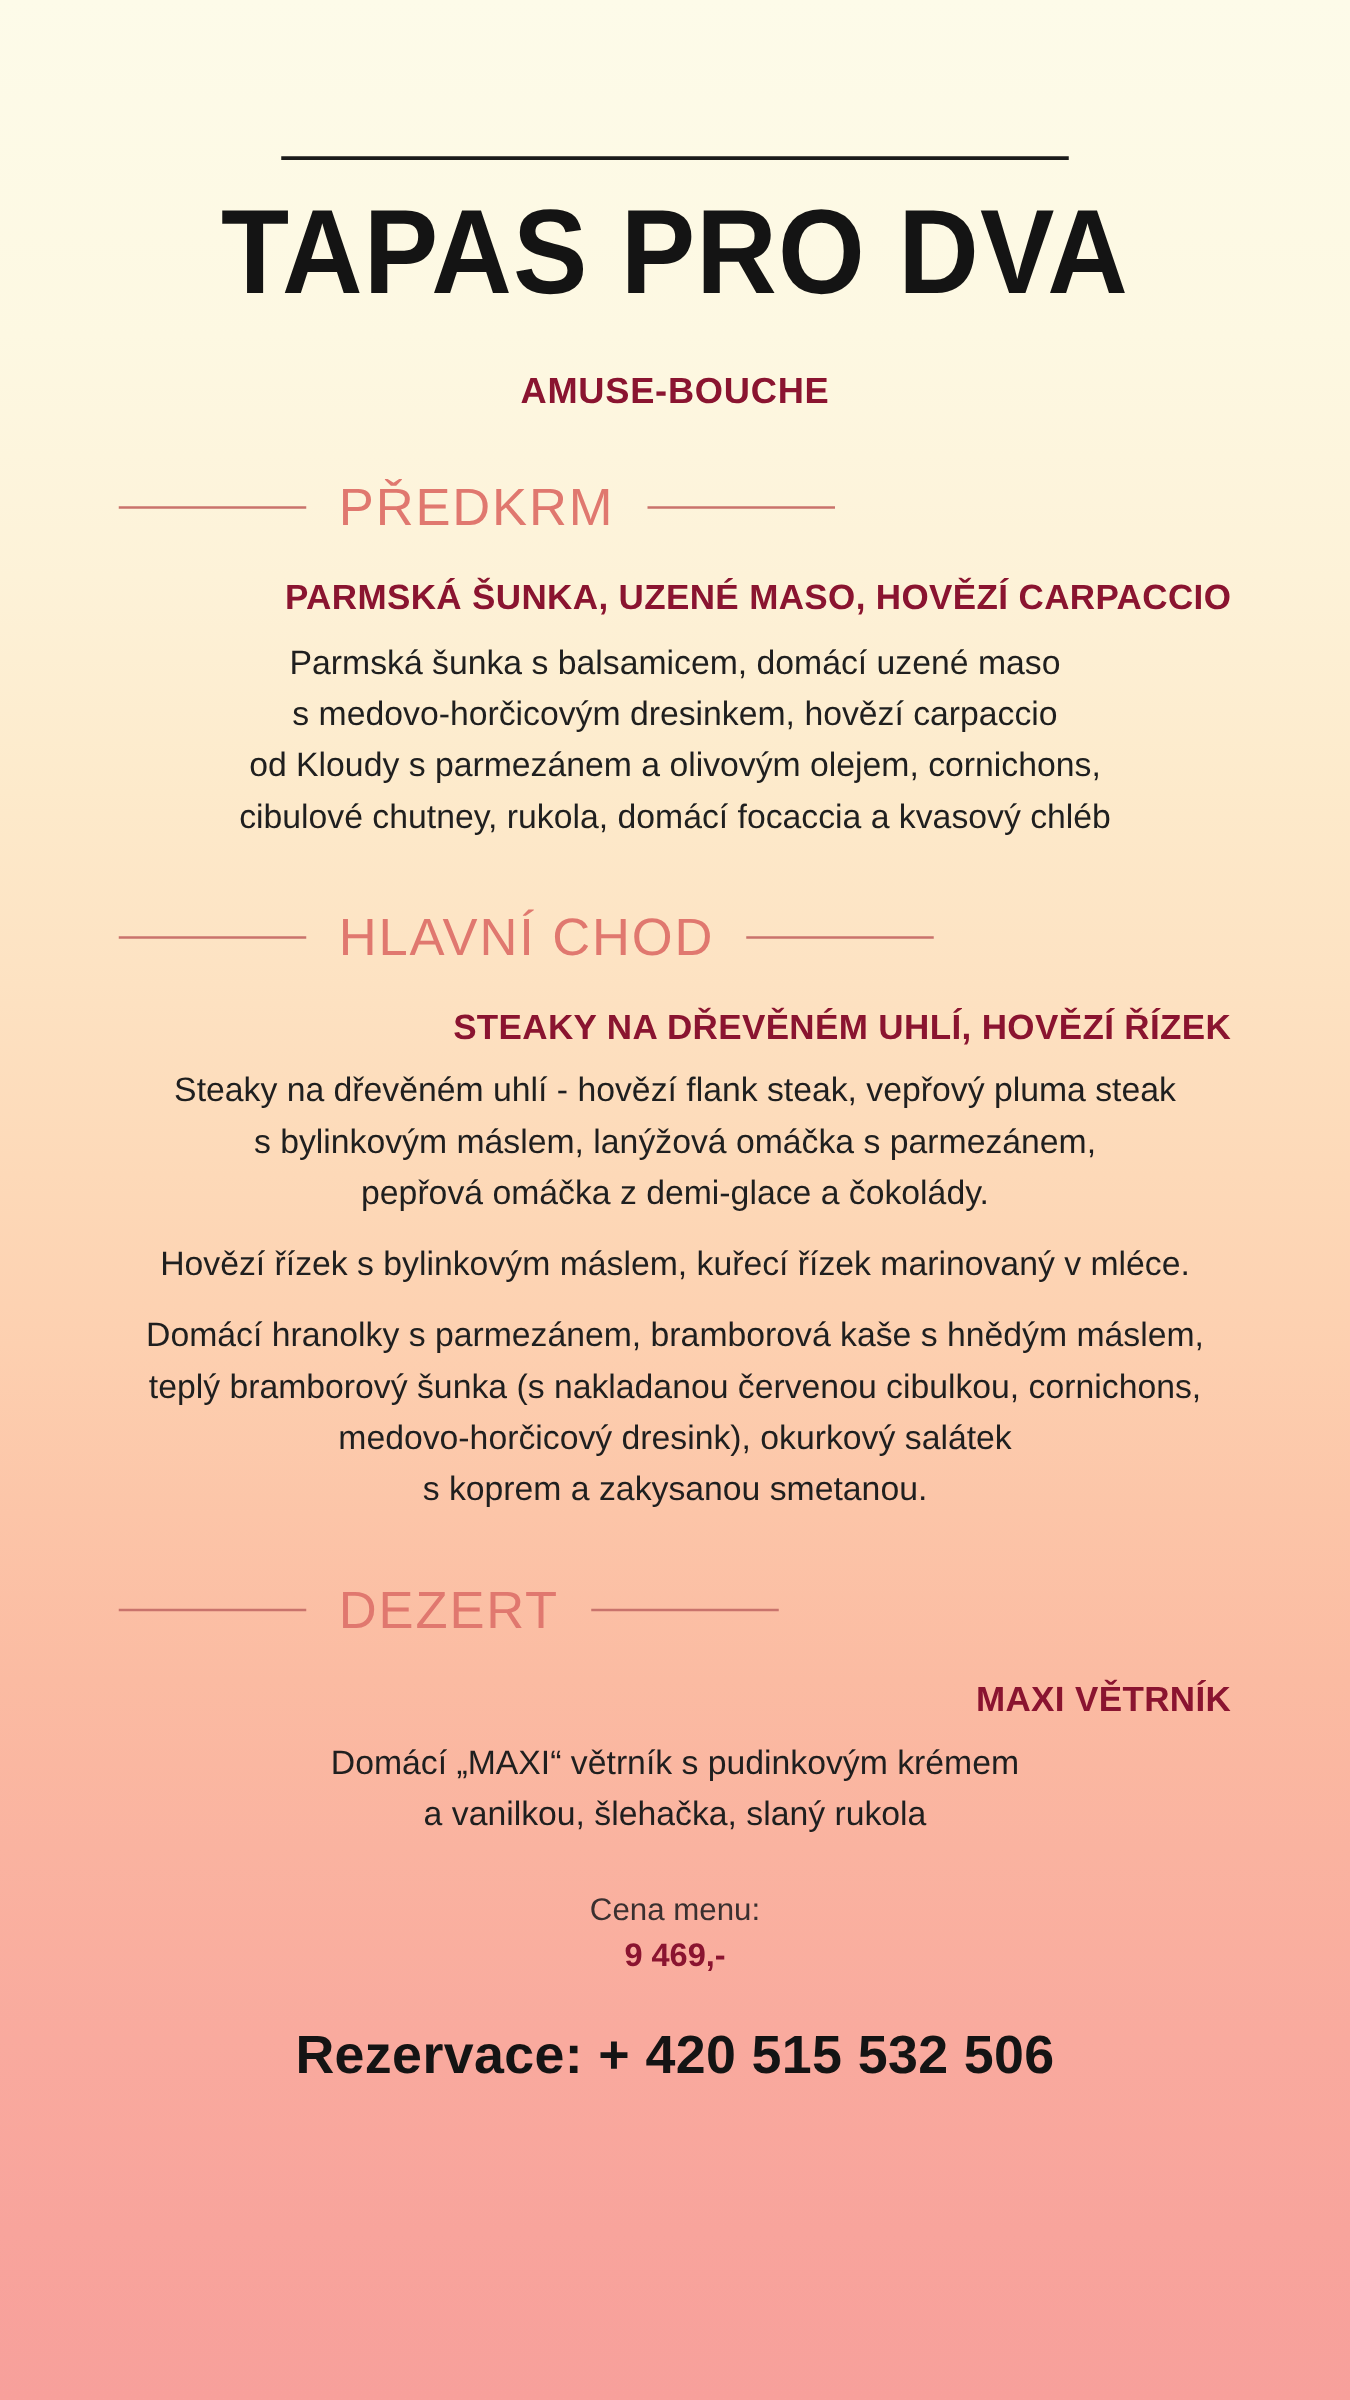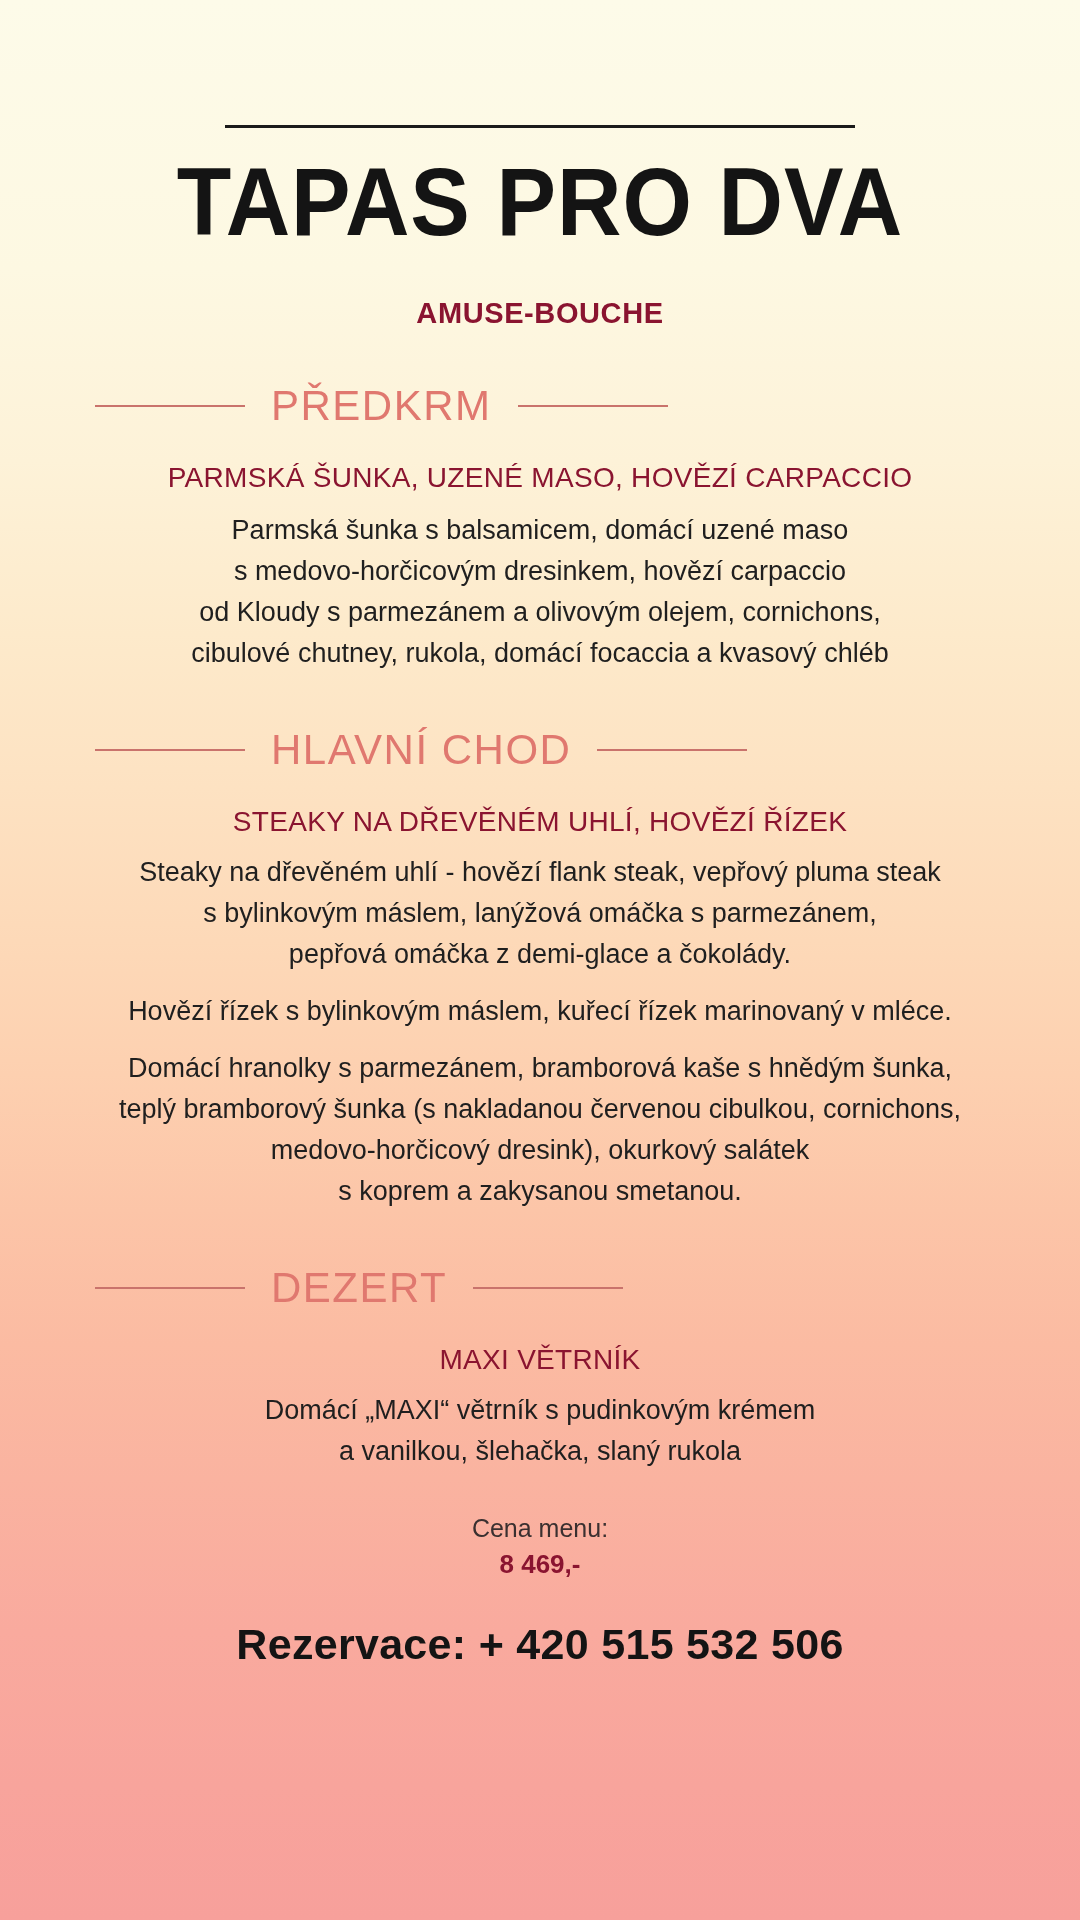--- a/index.html
+++ b/index.html
@@ -92,23 +92,24 @@
     font-size: 42px;
     letter-spacing: 1.5px;
     color: #e0786f;
     font-weight: 400;
     white-space: nowrap;
   }
 
   .dish-title {
     margin-top: 32px;
     font-size: 28px;
-    font-weight: normal;
+    font-weight: bold;
     letter-spacing: 0.3px;
     color: #8a1430;
+    text-align: right;
   }
   .dish-desc {
     margin-top: 16px;
     font-size: 27px;
     line-height: 1.52;
     color: #1f1f1f;
   }
   .dish-desc.tight {
     margin-top: 14px;
   }
@@ -165,34 +166,34 @@
     <span class="hline"></span>
   </div>
   <div class="dish-title">STEAKY NA DŘEVĚNÉM UHLÍ, HOVĚZÍ ŘÍZEK</div>
   <div class="dish-desc tight">
     <div>Steaky na dřevěném uhlí - hovězí flank steak, vepřový pluma steak</div>
     <div>s bylinkovým máslem, lanýžová omáčka s parmezánem,</div>
     <div>pepřová omáčka z demi-glace a čokolády.</div>
   </div>
   <div class="dish-desc gap-para">Hovězí řízek s bylinkovým máslem, kuřecí řízek marinovaný v mléce.</div>
   <div class="dish-desc gap-para">
-    <div>Domácí hranolky s parmezánem, bramborová kaše s hnědým šunka,</div>
+    <div>Domácí hranolky s parmezánem, bramborová kaše s hnědým máslem,</div>
     <div>teplý bramborový šunka (s nakladanou červenou cibulkou, cornichons,</div>
     <div>medovo-horčicový dresink), okurkový salátek</div>
     <div>s koprem a zakysanou smetanou.</div>
   </div>
 
   <div class="section-head">
     <span class="hline"></span>
     <span class="stitle">DEZERT</span>
     <span class="hline"></span>
   </div>
   <div class="dish-title">MAXI VĚTRNÍK</div>
   <div class="dish-desc tight">
     <div>Domácí „MAXI“ větrník s pudinkovým krémem</div>
     <div>a vanilkou, šlehačka, slaný rukola</div>
   </div>
 
   <div class="price-label">Cena menu:</div>
-  <div class="price-value">8 469,-</div>
+  <div class="price-value">9 469,-</div>
 
   <div class="reservation">Rezervace: + 420 515 532 506</div>
 </div>
 
 </body></html>

